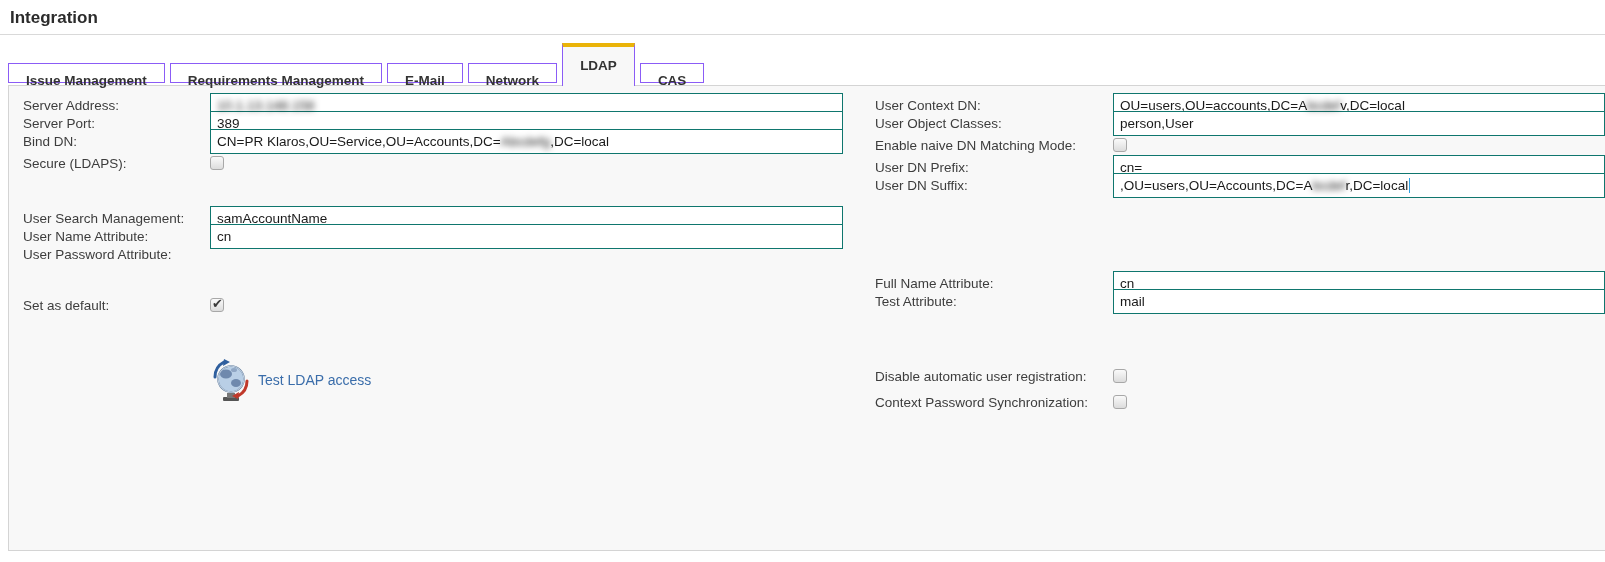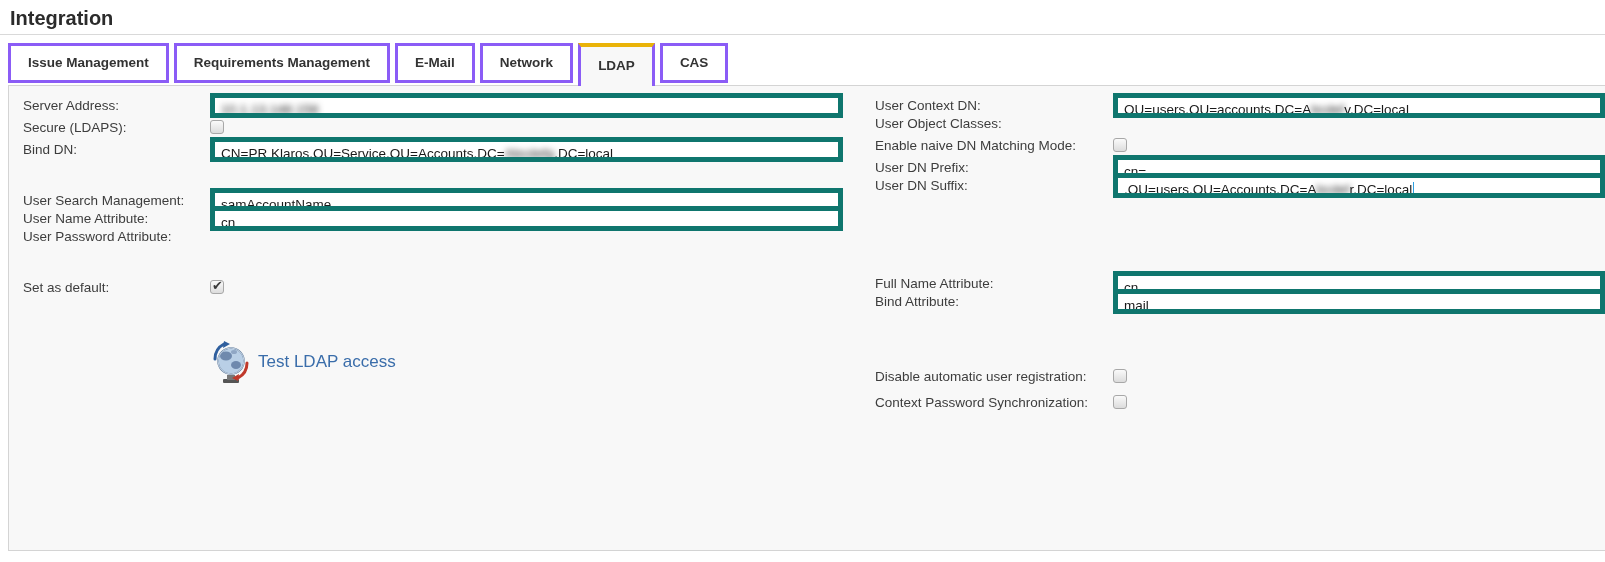--- a/index.html
+++ b/index.html
@@ -3,33 +3,33 @@
 <meta charset="utf-8">
 <style>
   * { box-sizing: border-box; margin: 0; padding: 0; }
   html, body { background: #fff; }
   body {
     width: 1605px; height: 562px; overflow: hidden;
     font-family: "Liberation Sans", sans-serif;
     color: #3d3d3d; font-size: 13.5px;
   }
   .page-title {
-    margin: 8px 0 0 10px; font-size: 20px; font-weight: bold; color: #2b2b2b;
+    margin: 8px 0 0 10px; font-size: 17px; font-weight: bold; color: #2b2b2b;
     line-height: 20px;
   }
   .title-divider { margin-top: 6px; border-bottom: 1px solid #d9d9d9; width: 100%; }
 
   
   .tabbar {
     display: flex; gap: 5px; align-items: flex-end;
     margin: 4px 0 0 8px; height: 46px; position: relative; z-index: 2;
   }
   .tab {
-    background: #fff; border: 3px solid #8b5cf6;
-    height: 40px; line-height: 34px; padding: 0 17px;
+    background: #fff; border: 1px solid #8b5cf6;
+    height: 20px; line-height: 34px; padding: 0 17px;
     font-weight: bold; font-size: 13.5px; color: #333;
     margin-bottom: 2px; cursor: pointer; white-space: nowrap;
   }
   .tab.active {
     border-top: 4px solid #eab308; border-bottom: none;
     background: #f8f8f8; height: 43px; line-height: 38px;
     margin-bottom: -1px;
   }
 
   
@@ -41,21 +41,21 @@
   }
   .col-left { width: 852px; flex: none; }
   .col-right { flex: 1; min-width: 0; }
 
   .row { display: flex; align-items: center; height: 14px; margin-bottom: 4px; }
   .lbl { flex: none; color: #3d3d3d; }
   .col-left .lbl { width: 187px; }
   .col-right .lbl { width: 238px; }
   .input {
     height: 25px; line-height: 23px; background: #fff;
-    border: 5px solid #0f766e; padding: 0 6px; color: #1a1a1a;
+    border: 1px solid #0f766e; padding: 0 6px; color: #1a1a1a;
     white-space: nowrap; overflow: hidden;
   }
   .col-left .input { width: 633px; }
   .col-right .input { flex: 1; }
   .redact { filter: blur(3px); user-select: none; }
   .caret { display: inline-block; width: 1px; height: 15px; background: #2e9fe0; vertical-align: middle; margin-left: 1px; }
 
   .checkbox {
     width: 14px; height: 14px; border: 1px solid #a8a8a8; border-radius: 3px;
     background: linear-gradient(#fafafa, #dcdcdc);
@@ -65,21 +65,21 @@
     content: "\2714"; position: absolute; left: 1px; top: -3px;
     font-size: 13px; color: #3a3a3a;
   }
 
   .spacer-l1 { height: 33px; } .spacer-l2 { height: 29px; } .spacer-l3 { height: 36px; }
   .spacer-r1 { height: 80px; } .spacer-r2 { height: 53px; }
   .check-row { height: 22px; margin-bottom: 4px; }
 
   .link-row { display: flex; align-items: center; margin-left: 187px; height: 48px; }
   .link { display: flex; align-items: center; gap: 6px; text-decoration: none; cursor: pointer; }
-  .link-label { color: #3a6daa; font-size: 17px; }
+  .link-label { color: #3a6daa; font-size: 14px; }
 </style>
 </head>
 <body>
 
 <div class="page-title">Integration</div>
 <div class="title-divider"></div>
 
 <div class="tabbar">
   <div class="tab">Issue Management</div>
   <div class="tab">Requirements Management</div>
@@ -89,27 +89,31 @@
   <div class="tab">CAS</div>
 </div>
 
 <div class="panel">
 
   <div class="col-left">
     <div class="row">
       <span class="lbl">Server Address:</span>
       <div class="input"><span class="redact">10.1.13.148.158</span></div>
     </div>
-    <div class="row check-row">
-      <span class="lbl">Secure (LDAPS):</span>
-      <span class="checkbox"></span>
+    <div class="row">
+      <span class="lbl">Server Port:</span>
+      <div class="input"><span>389</span></div>
     </div>
     <div class="row">
       <span class="lbl">Bind DN:</span>
       <div class="input"><span>CN=PR Klaros,OU=Service,OU=Accounts,DC=</span><span class="redact">Abcdefg</span><span>,DC=local</span></div>
+    </div>
+    <div class="row check-row">
+      <span class="lbl">Secure (LDAPS):</span>
+      <span class="checkbox"></span>
     </div>
 
     <div class="spacer-l1"></div>
 
     <div class="row">
       <span class="lbl">User Search Management:</span>
       <div class="input"><span>samAccountName</span></div>
     </div>
     <div class="row">
       <span class="lbl">User Name Attribute:</span>
@@ -148,20 +152,21 @@
     </div>
   </div>
 
   <div class="col-right">
     <div class="row">
       <span class="lbl">User Context DN:</span>
       <div class="input"><span>OU=users,OU=accounts,DC=A</span><span class="redact">bcdef</span><span>v,DC=local</span></div>
     </div>
     <div class="row">
       <span class="lbl">User Object Classes:</span>
+      <div class="input"><span>person,User</span></div>
     </div>
     <div class="row check-row">
       <span class="lbl">Enable naive DN Matching Mode:</span>
       <span class="checkbox"></span>
     </div>
     <div class="row">
       <span class="lbl">User DN Prefix:</span>
       <div class="input"><span>cn=</span></div>
     </div>
     <div class="row">
@@ -169,21 +174,21 @@
       <div class="input"><span>,OU=users,OU=Accounts,DC=A</span><span class="redact">bcdef</span><span>r,DC=local</span><span class="caret"></span></div>
     </div>
 
     <div class="spacer-r1"></div>
 
     <div class="row">
       <span class="lbl">Full Name Attribute:</span>
       <div class="input"><span>cn</span></div>
     </div>
     <div class="row">
-      <span class="lbl">Bind Attribute:</span>
+      <span class="lbl">Test Attribute:</span>
       <div class="input"><span>mail</span></div>
     </div>
 
     <div class="spacer-r2"></div>
 
     <div class="row check-row">
       <span class="lbl">Disable automatic user registration:</span>
       <span class="checkbox"></span>
     </div>
     <div class="row check-row">

